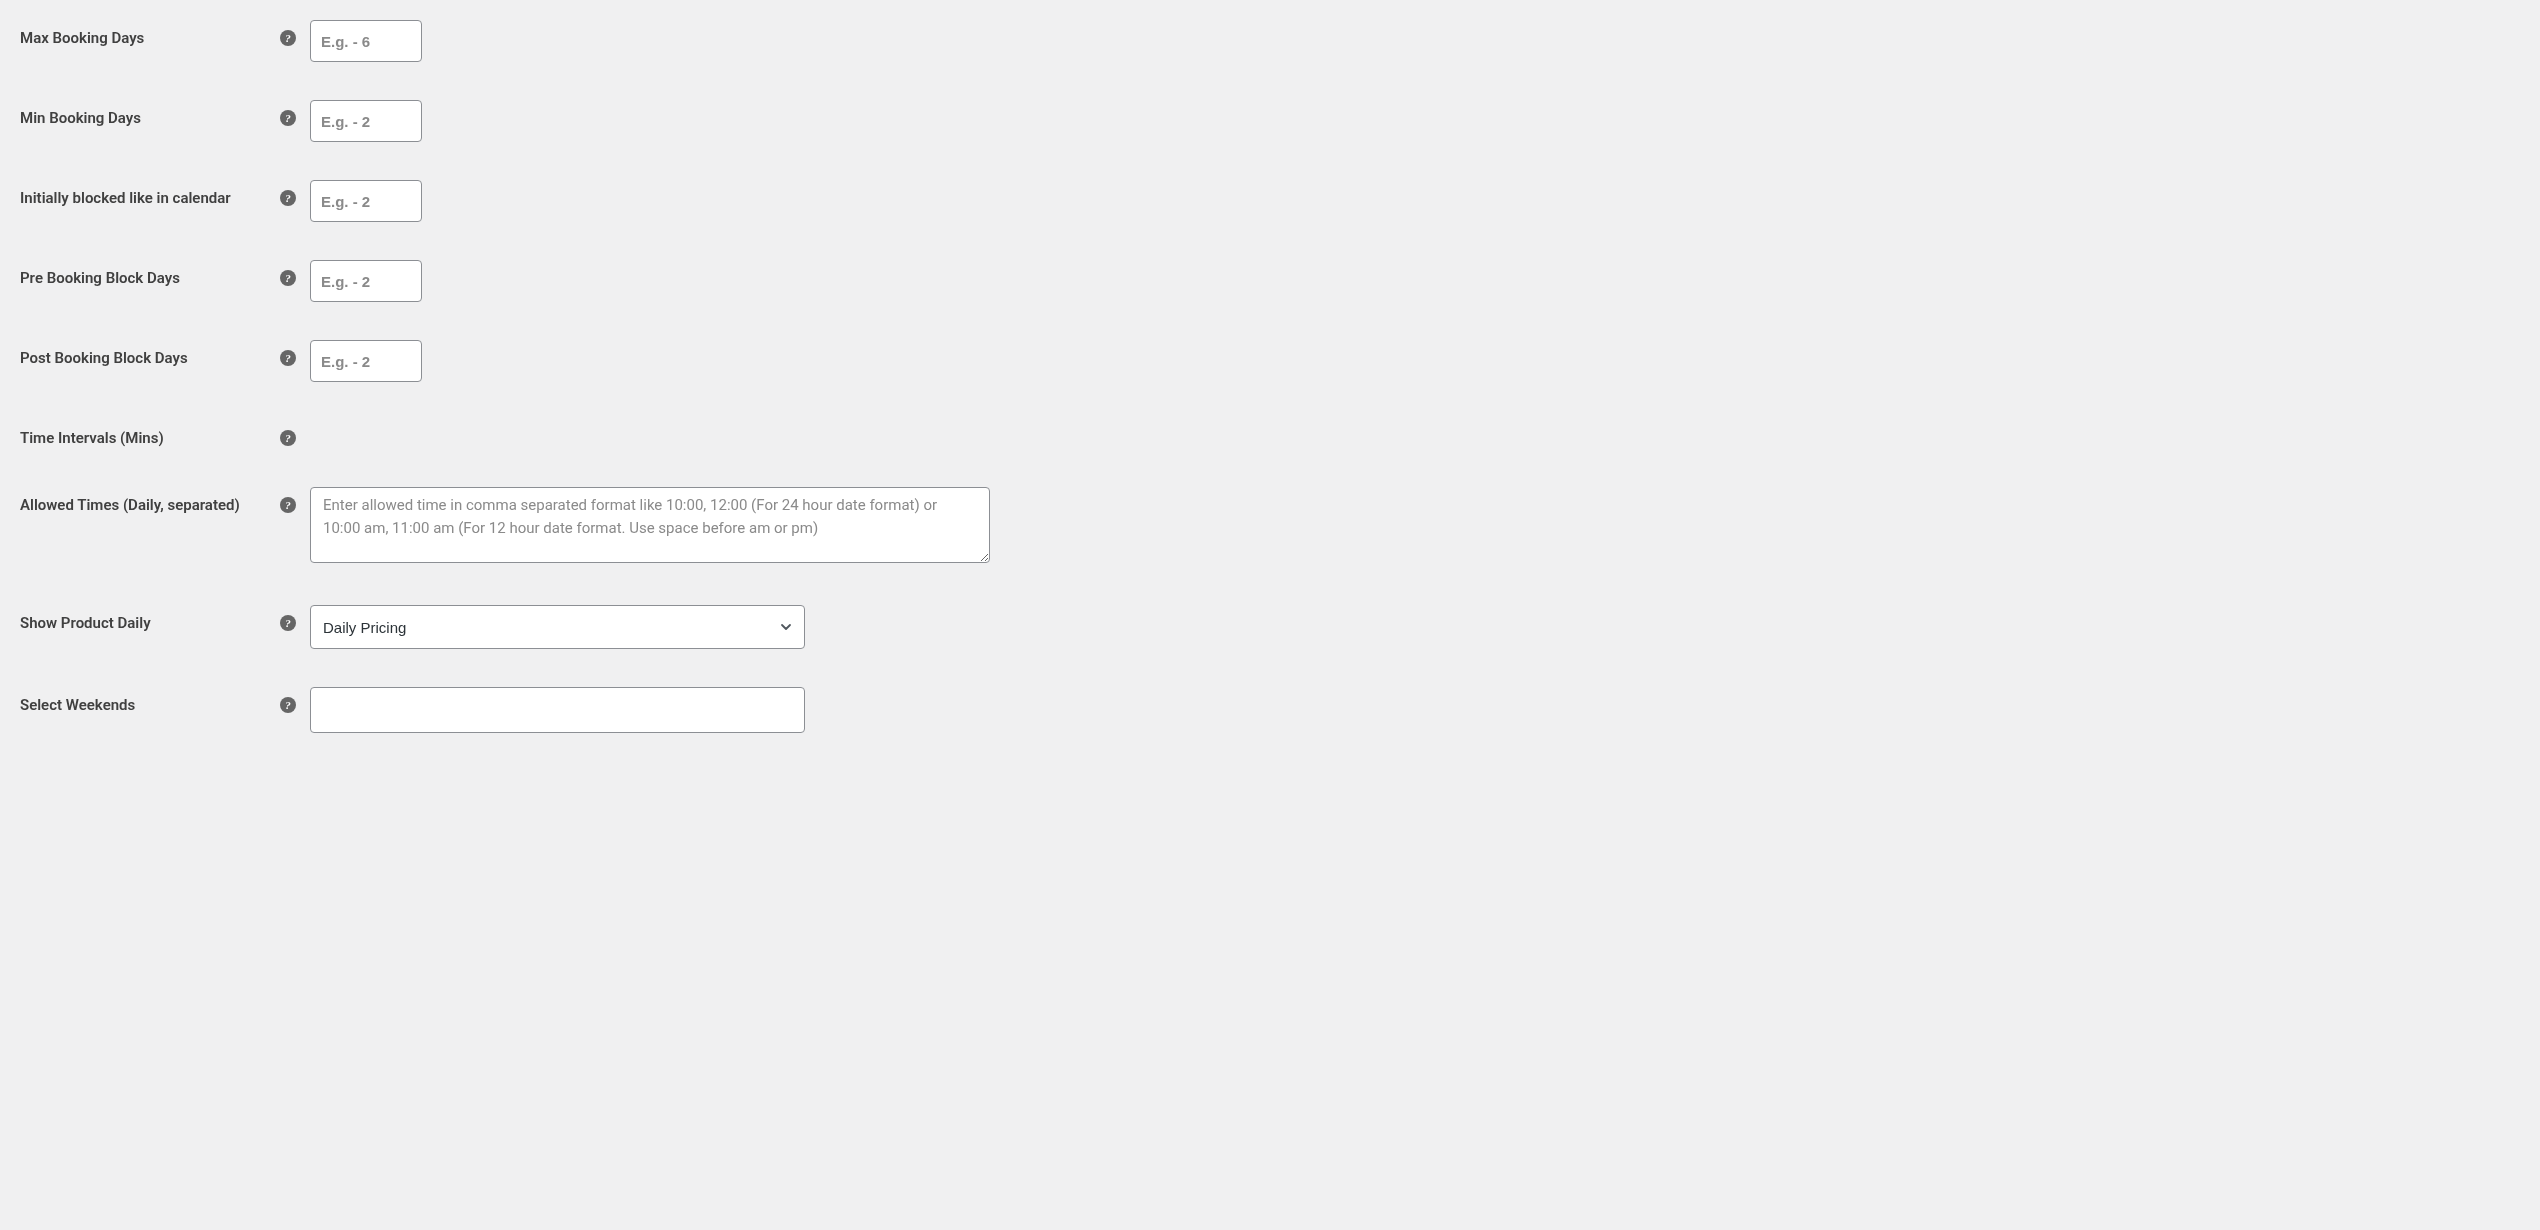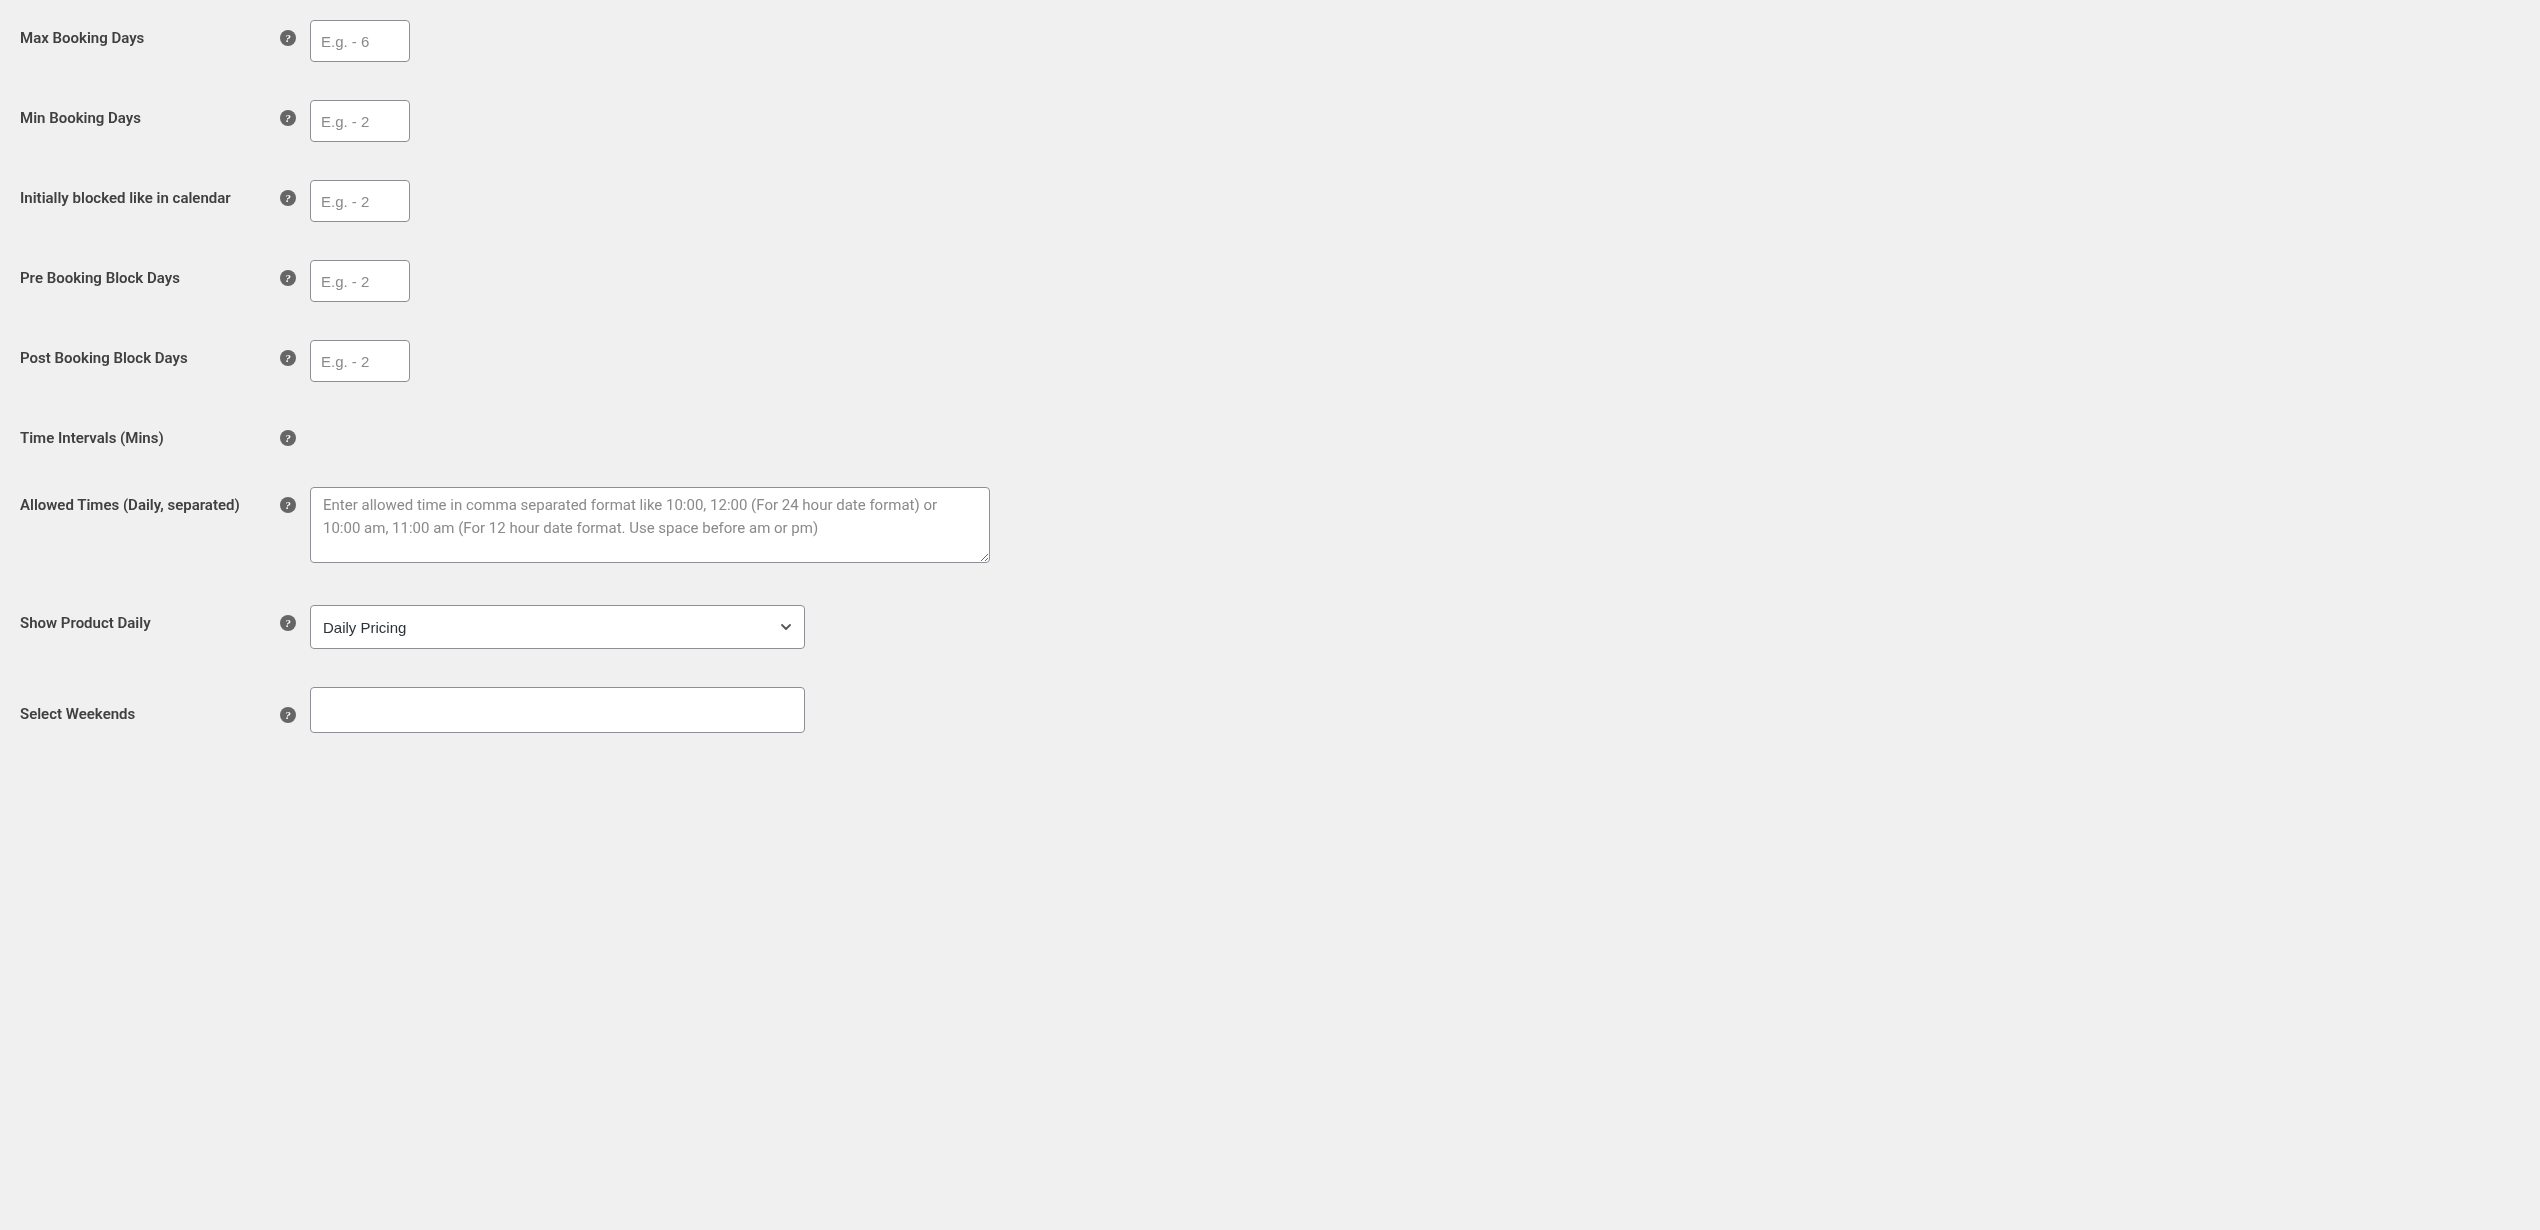--- a/index.html
+++ b/index.html
@@ -17,21 +17,20 @@
       padding: 20px 20px 40px 20px;
       max-width: 1500px;
     }
     .form-row {
       display: flex;
       align-items: flex-start;
       margin-bottom: 38px;
     }
     .form-row:last-child {
       margin-bottom: 0;
-      align-items: center;
     }
     .label-col {
       width: 260px;
       flex-shrink: 0;
       font-weight: 600;
       font-size: 15px;
       color: #404040;
       padding-top: 8px;
       line-height: 1.4;
     }
@@ -55,28 +54,29 @@
       align-items: center;
       justify-content: center;
       cursor: help;
       font-family: Georgia, serif;
       font-style: italic;
     }
     .input-col {
       flex: 1;
     }
     .small-input {
-      width: 100px;
+      width: 112px;
       height: 36px;
       padding: 20px 10px;
       border: 1px solid #8c8f94;
       border-radius: 4px;
       font-size: 15px;
       color: #2c3338;
       background: #fff;
+      font-weight: bold;
     }
     .small-input::placeholder {
       color: #8a8a8a;
     }
     .medium-input {
       width: 110px;
       height: 36px;
       padding: 4px 10px;
       border: 1px solid #8c8f94;
       border-radius: 4px;

